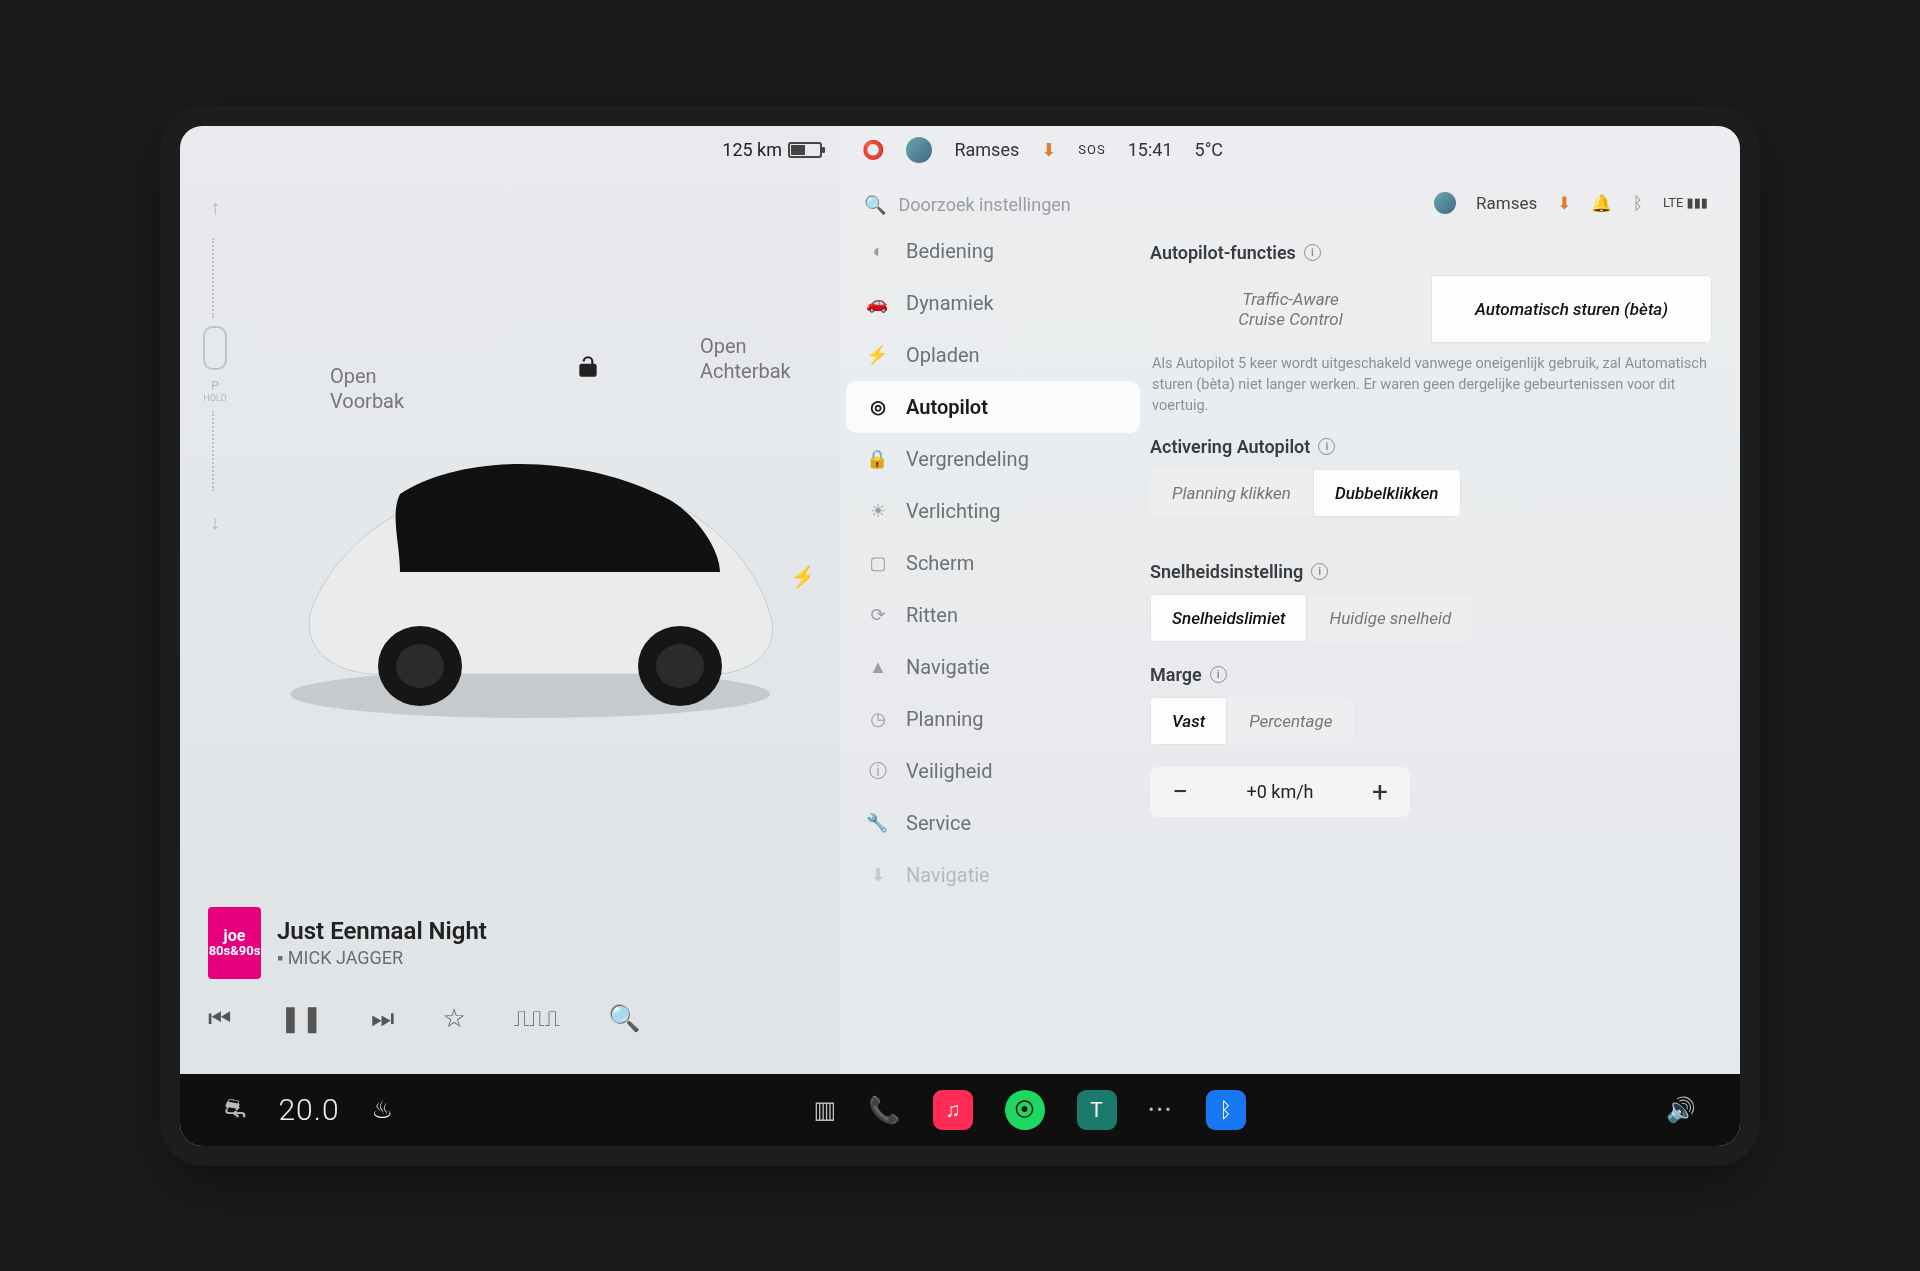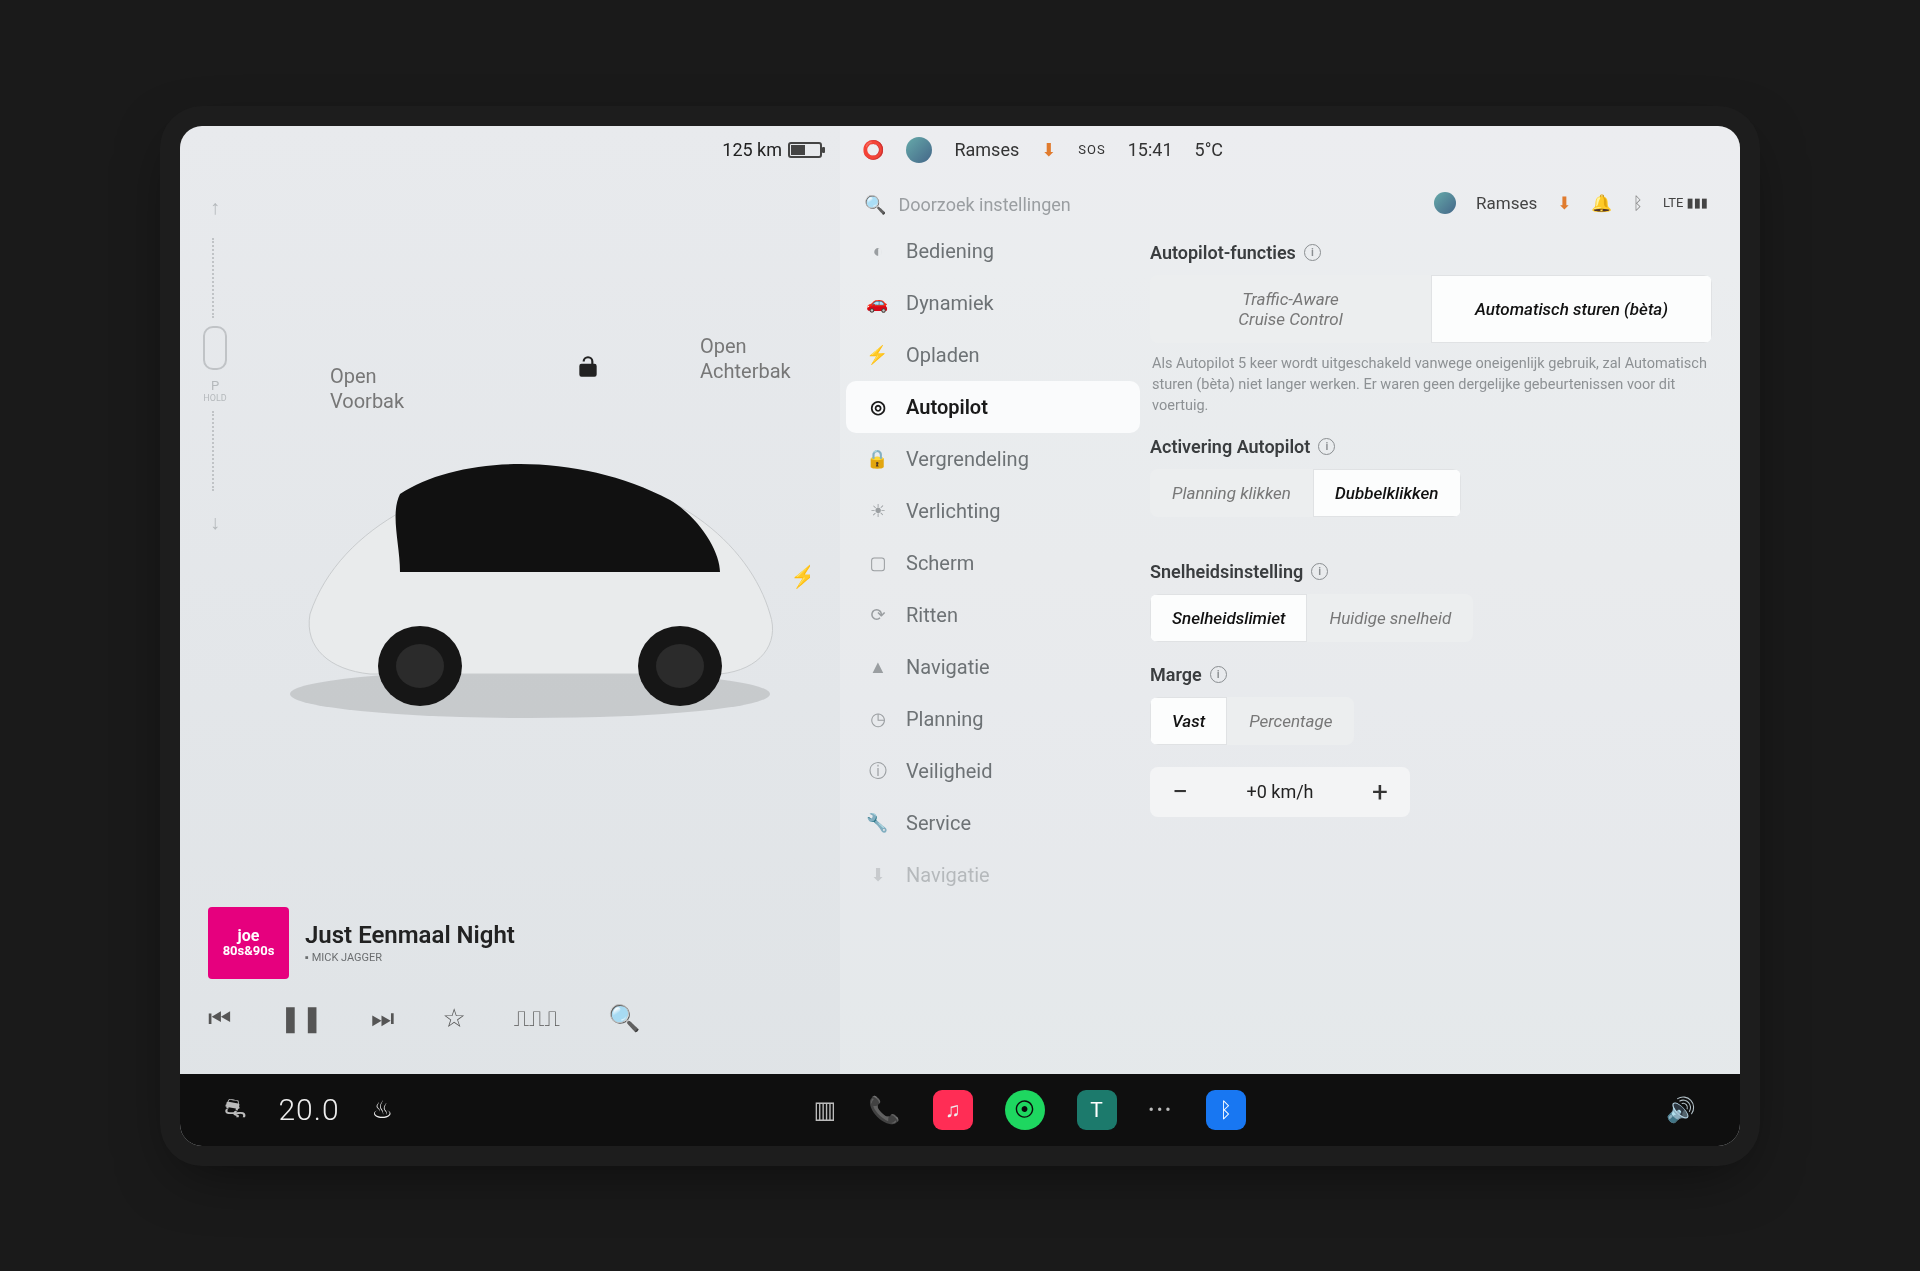--- a/index.html
+++ b/index.html
@@ -18,24 +18,24 @@
 .rail-dots{ width:6px; height:80px; border-left:2px dotted #c0c3c6;}
 .rail-car{ width:24px; height:44px; border:2px solid #c0c3c6; border-radius:10px;}
 .rail-p{ font-size:13px; text-align:center; color:#b5b9bc;}
 .frunk-label,.trunk-label{ position:absolute; font-size:20px; color:#777; line-height:1.25; }
 .frunk-label{ left:150px; top:190px;}
 .trunk-label{ left:520px; top:160px;}
 .lock{ position:absolute; left:395px; top:180px; font-size:26px; color:#222;}
 .car-svg{ position:absolute; left:70px; top:230px; width:560px; height:320px;}
 .media-bar{ position:absolute; bottom:40px; left:20px; right:20px; }
 .media-row{ display:flex; align-items:center; gap:16px; padding:6px 8px;}
-.album{ width:81px; height:72px; background:#e6007e; color:#fff; display:flex; flex-direction:column; align-items:center; justify-content:center; font-size:16px; font-weight:700; line-height:1; border-radius:4px;}
+.album{ width:53px; height:72px; background:#e6007e; color:#fff; display:flex; flex-direction:column; align-items:center; justify-content:center; font-size:16px; font-weight:700; line-height:1; border-radius:4px;}
 .album small{font-size:13px; font-weight:700;}
 .track-title{ font-size:24px; font-weight:600; color:#222;}
-.track-artist{ font-size:11px; color:#6b6e70; margin-top:2px;}
+.track-artist{ font-size:18px; color:#6b6e70; margin-top:2px;}
 .media-ctrls{ display:flex; gap:48px; align-items:center; justify-content:flex-start; margin-top:18px; padding-left:8px; font-size:26px; color:#555;}
 .media-ctrls span{ cursor:pointer;}
 .right-pane{ flex:1; display:flex; flex-direction:column; background:rgba(255,255,255,.18);}
 .global-status{ height:48px; display:flex; align-items:center; gap:22px; padding:0 22px; font-size:18px; color:#333;}
 .avatar{ width:26px; height:26px; border-radius:50%; background:linear-gradient(135deg,#6aa,#468);}
 .sos{ font-size:13px; letter-spacing:1px;text-align:right;}
 .right-body{ flex:1; display:flex;}
 .settings-col{ width:300px; padding:10px 0 0 6px; display:flex; flex-direction:column;}
 .search-row{ display:flex; align-items:center; gap:12px; padding:10px 18px; color:#9a9ea1; font-size:18px;}
 .side-item{ display:flex; align-items:center; gap:16px; padding:14px 20px; font-size:20px; color:#6d7275; border-radius:10px; cursor:pointer;}

